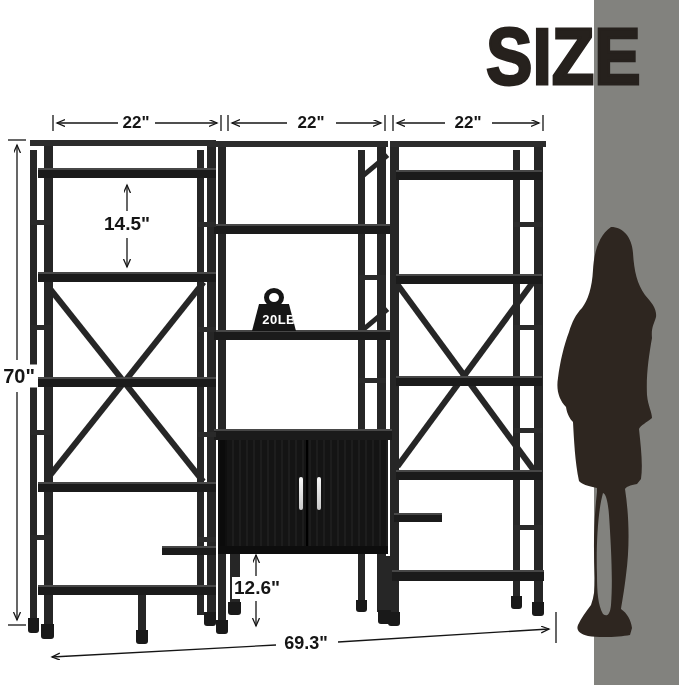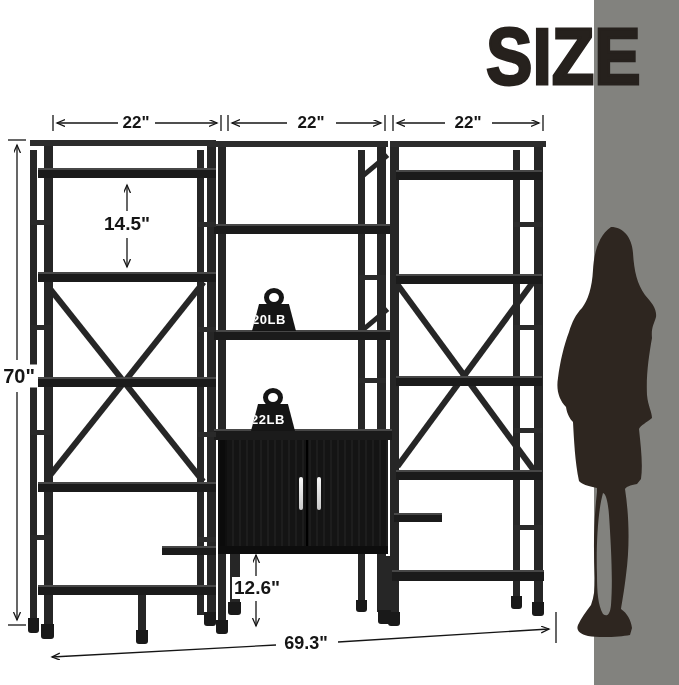--- a/index.html
+++ b/index.html
@@ -30,21 +30,21 @@
     position:absolute;left:218px;top:440px;width:170px;height:106px;z-index:4;
     background:#141414;
     background-image:repeating-linear-gradient(90deg,rgba(255,255,255,0.04) 0 2px,rgba(0,0,0,0) 2px 7px);
     border-bottom:8px solid #0d0d0d;
   }
   #cabinet .split{position:absolute;left:88px;top:0;width:2px;height:100%;background:#000;}
   #cabinet .edge-l{position:absolute;left:0;top:0;width:9px;height:100%;background:rgba(0,0,0,0.45);}
   .handle{position:absolute;width:4px;height:33px;top:37px;border-radius:2px;
     background:linear-gradient(180deg,#f7f7f7,#c9c9c9);}
   
-  .weight{position:absolute;width:44px;text-align:left;z-index:5;}
+  .weight{position:absolute;width:44px;text-align:right;z-index:5;}
   .weight .ring{
     width:10px;height:9px;margin:0 auto;background:#ffffff;
     border:5px solid #151515;border-radius:50%;
   }
   .weight .body{
     margin-top:-3px;height:27px;background:#151515;color:#ffffff;
     clip-path:polygon(16% 0,84% 0,100% 100%,0 100%);
     font-size:13px;font-weight:bold;line-height:31px;letter-spacing:0.5px;
   }
   
@@ -176,24 +176,20 @@
     <div class="edge-l"></div>
     <div class="split"></div>
     <div class="handle" style="left:81px;"></div>
     <div class="handle" style="left:99px;"></div>
   </div>
 
   <div class="weight" style="left:252px;top:288px;">
     <div class="ring"></div>
     <div class="body">20LB</div>
   </div>
-  <div class="weight" style="left:251px;top:388px;">
-    <div class="ring"></div>
-    <div class="body">22LB</div>
-  </div>
 
   <svg id="dims" width="679" height="685" viewBox="0 0 679 685">
     <defs>
       <marker id="ah" markerWidth="12" markerHeight="12" refX="8" refY="3.5" orient="auto" markerUnits="userSpaceOnUse">
         <path d="M0,0 L8,3.5 L0,7" fill="none" stroke="#151515" stroke-width="1.3"></path>
       </marker>
     </defs>
     <g stroke="#151515" stroke-width="1.3" fill="none">
 
       <path d="M118,123 L57,123" marker-end="url(#ah)"></path>

